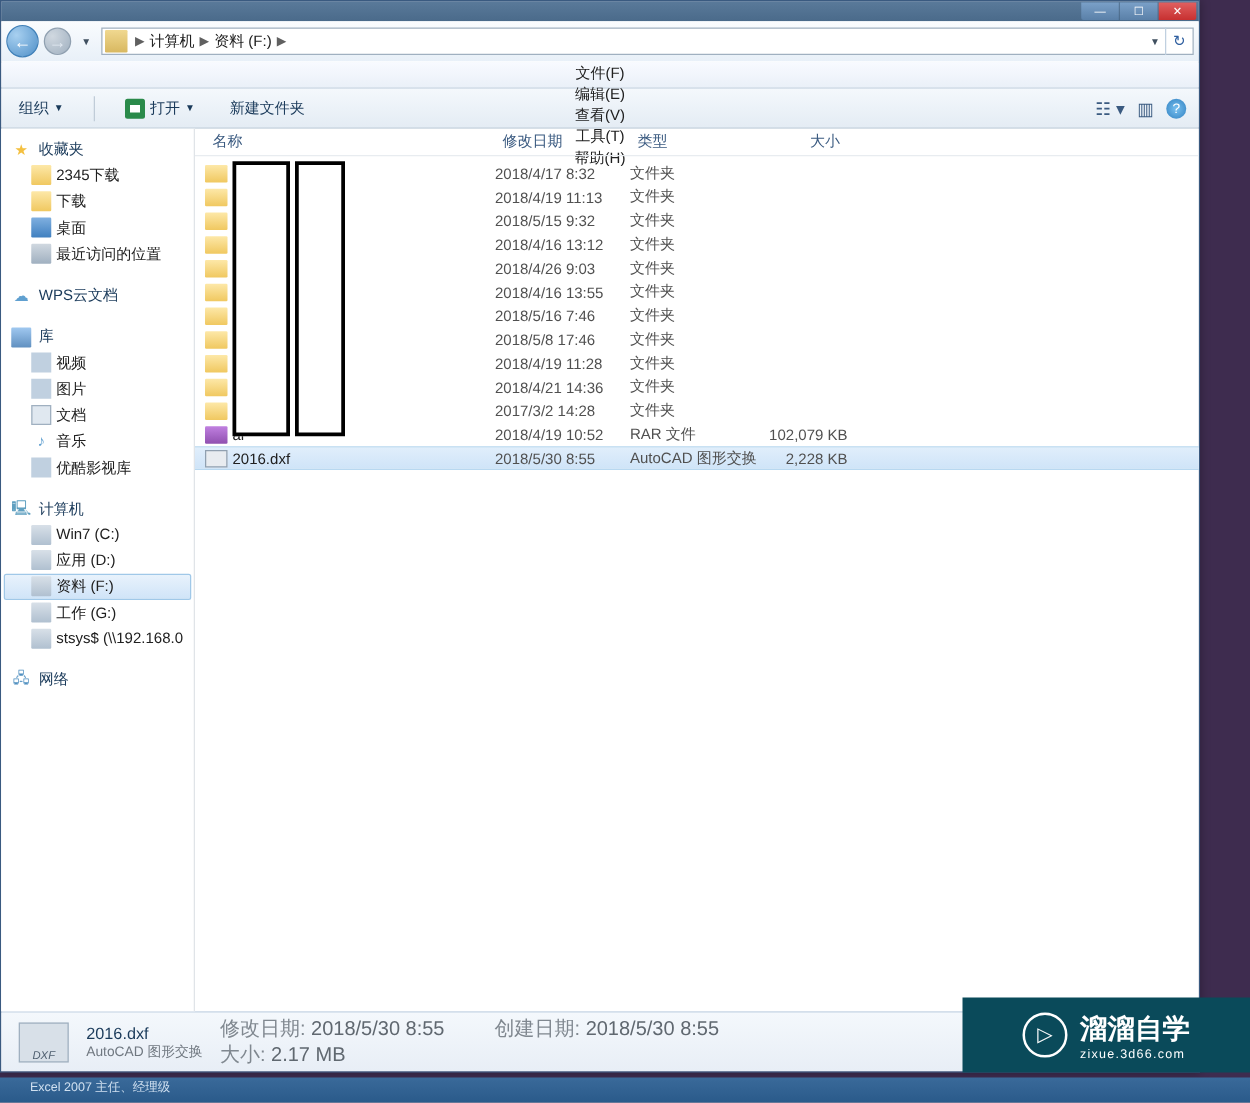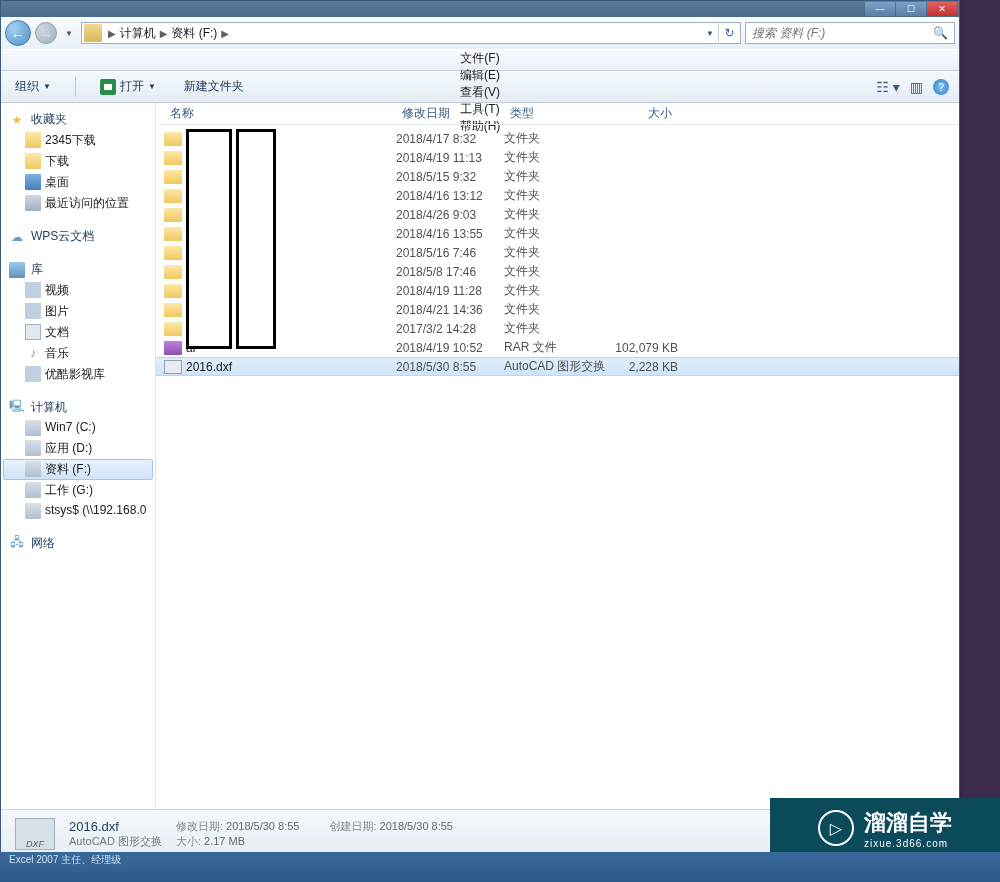--- a/index.html
+++ b/index.html
@@ -85,31 +85,31 @@
 
 
 .redact { position: absolute; background: #fff; border: 3px solid #000; }
 
 
 .details { height: 48px; background: linear-gradient(#f4f8fc, #e8eef6); border-top: 1px solid #d0dce8; display: flex; align-items: center; padding: 0 14px; font-size: 12px; gap: 14px; }
 .det-icon { width: 40px; height: 32px; background: #d8e0e8; border: 1px solid #a0b0c0; display: flex; align-items: flex-end; justify-content: center; font-size: 9px; color: #506070; font-style: italic; }
 .det-main { display: flex; flex-direction: column; }
 .det-name { font-size: 13px; color: #1a3a5a; }
 .det-type { font-size: 11px; color: #707880; }
-.det-props { display: flex; gap: 30px; font-size: 11px; color: #606870; justify-content: space-between; }
+.det-props { display: flex; gap: 40px; font-size: 16px; color: #606870; justify-content: space-between; }
 .det-prop .label { color: #808890; }
 
 
 .watermark { position: absolute; right: 0; bottom: 24px; width: 230px; height: 60px; background: #0a4a5a; color: #fff; display: flex; align-items: center; justify-content: center; gap: 10px; font-size: 22px; }
 .wm-logo { width: 36px; height: 36px; border: 2px solid #fff; border-radius: 50%; display: flex; align-items: center; justify-content: center; font-size: 16px; }
 .wm-text { font-weight: bold; }
 .wm-sub { font-size: 10px; display: block; letter-spacing: 1px; }
 
 
-.taskbar { position: absolute; bottom: 0; left: 0; width: 1000px; height: 30px; background: linear-gradient(#3a6a9a, #2a5a8a); color: #d0e0f0; font-size: 10px; padding: 1px 9px; }
+.taskbar { position: absolute; bottom: 0; left: 0; width: 1000px; height: 20px; background: linear-gradient(#3a6a9a, #2a5a8a); color: #d0e0f0; font-size: 10px; padding: 1px 24px; }
 </style>
 </head>
 <body>
 
 <div class="window">
 
   <div class="titlebar">
     <div class="win-btn win-min">—</div>
     <div class="win-btn win-max">☐</div>
     <div class="win-btn win-close">✕</div>
@@ -123,24 +123,20 @@
       <div class="crumb-icon"></div>
       <span class="crumb-sep">▶</span>
       <span class="crumb">计算机</span>
       <span class="crumb-sep">▶</span>
       <span class="crumb">资料 (F:)</span>
       <span class="crumb-sep">▶</span>
       <span style="flex:1"></span>
       <span class="nav-drop">▼</span>
       <div class="refresh-btn">↻</div>
     </div>
-    <div class="searchbox">
-      <input placeholder="搜索 资料 (F:)" style="">
-      <span class="search-icon">🔍</span>
-    </div>
   </div>
 
   <div class="menubar">
     <span class="menu-item">文件(F)</span>
     <span class="menu-item">编辑(E)</span>
     <span class="menu-item">查看(V)</span>
     <span class="menu-item">工具(T)</span>
     <span class="menu-item">帮助(H)</span>
   </div>
 

